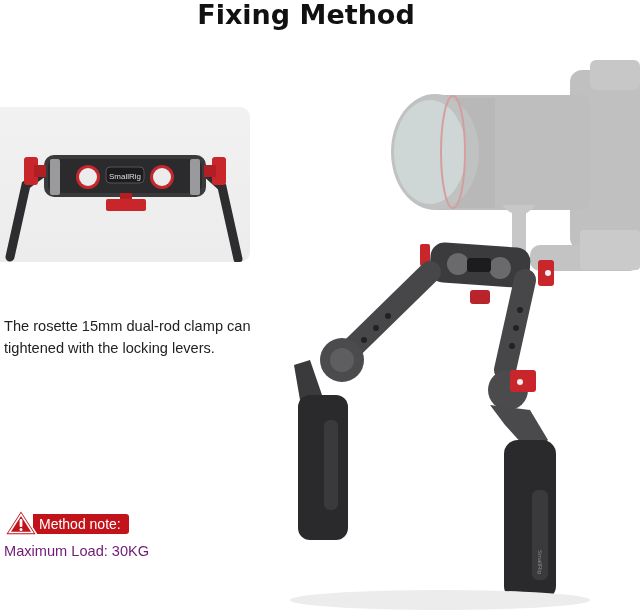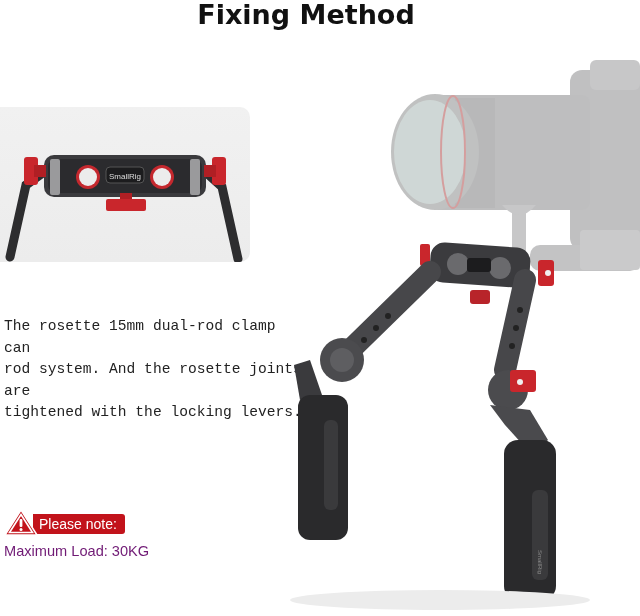--- a/index.html
+++ b/index.html
@@ -15,21 +15,21 @@
 
   .inset {
     position: absolute; left: 0; top: 107px; width: 250px; height: 155px;
     background: linear-gradient(180deg, #f1f1f1 0%, #ececec 100%);
     border-radius: 0 10px 10px 0;
     overflow: hidden;
   }
 
   .desc {
     position: absolute; left: 4px; top: 316px; width: 300px;
-    font-size: 14.6px; line-height: 21.5px; color: #222; font-family: Liberation Mono, monospace;
+    font-size: 14.6px; line-height: 21.5px; color: #222;
   }
 
   .note-badge {
     position: absolute; left: 3px; top: 508px; height: 28px;
     display: flex; align-items: center;
   }
   .note-badge .warn { width: 36px; height: 28px; position: relative; z-index: 2; }
   .note-badge .label {
     background: #c2131b; color: #fff; font-size: 14px;
     height: 20px; line-height: 20px; padding: 0 8px 0 6px; margin-left: -6px;
@@ -71,32 +71,31 @@
     <rect x="212" y="50" width="14" height="28" rx="3" fill="#c9262c"></rect>
     <rect x="204" y="58" width="12" height="12" fill="#b01f24"></rect>
 
     <rect x="120" y="86" width="12" height="8" fill="#b01f24"></rect>
     <rect x="106" y="92" width="40" height="12" rx="2" fill="#c9262c"></rect>
   </svg>
 </div>
 
 <div class="desc">
   <div>The rosette 15mm dual-rod clamp can</div>
-  <div>rod system. And the rosette joints are</div>
   <div>tightened with the locking levers.</div>
 </div>
 
 <div class="note-badge">
   <svg class="warn" viewBox="0 0 36 28">
     <path d="M18 2 L34 27 L2 27 Z" fill="#c2131b" stroke="#fff" stroke-width="1.5" stroke-linejoin="round"></path>
     <path d="M18 6.5 L29.5 24.5 L6.5 24.5 Z" fill="none" stroke="#fff" stroke-width="1.6"></path>
     <rect x="16.6" y="11" width="2.8" height="8" rx="1" fill="#fff"></rect>
     <circle cx="18" cy="21.5" r="1.5" fill="#fff"></circle>
   </svg>
-  <span class="label">Please note:</span>
+  <span class="label">Method note:</span>
 </div>
 <div class="max-load">Maximum Load: 30KG</div>
 
 <div class="product">
   <svg width="360" height="576" viewBox="0 0 360 576">
 
     <g opacity="0.55">
       <rect x="290" y="30" width="70" height="180" rx="12" fill="#8e8e90"></rect>
       <rect x="310" y="20" width="50" height="30" rx="6" fill="#9a9a9c"></rect>
 

